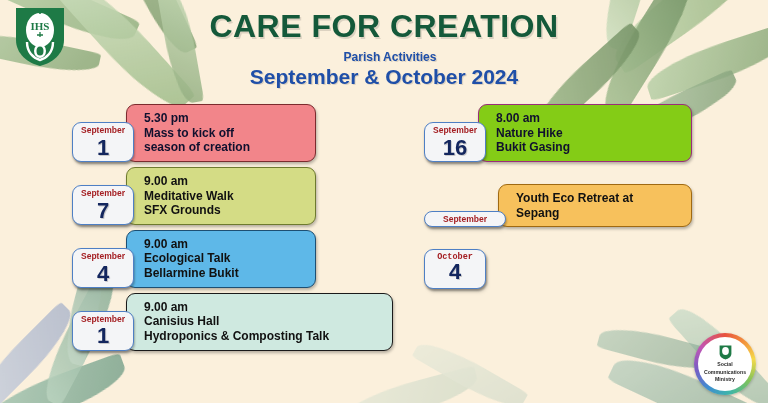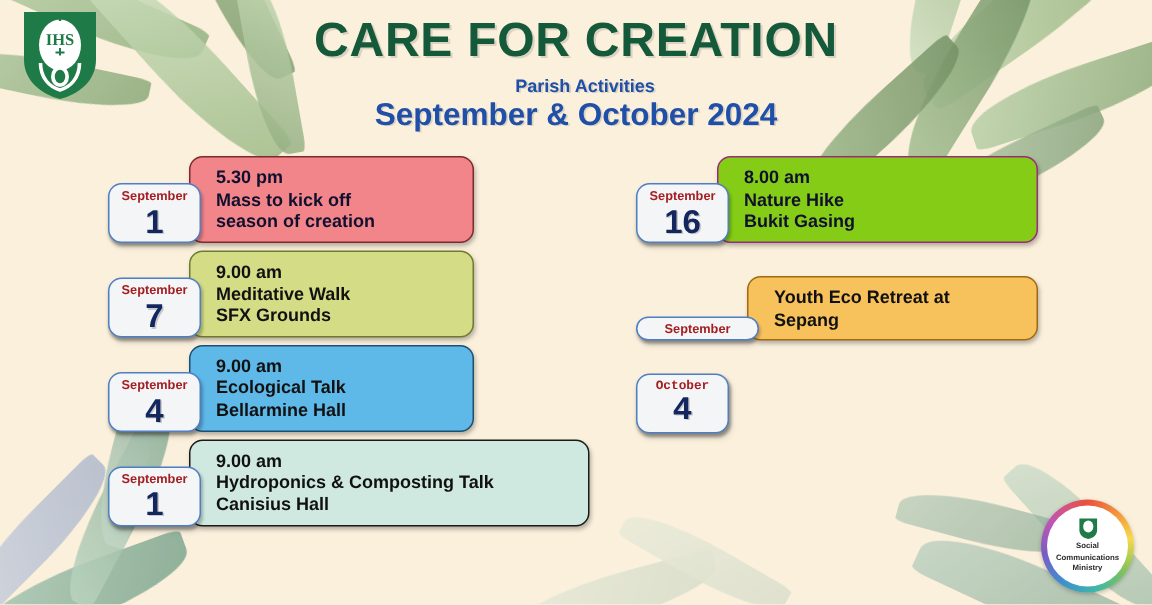--- a/index.html
+++ b/index.html
@@ -289,33 +289,33 @@
     </div>
 
     <div class="event">
       <div class="date-badge">
         <div class="month">September</div>
         <div class="day">4</div>
       </div>
       <div class="event-body c-skyblue">
         <div class="line">9.00 am</div>
         <div class="line">Ecological Talk</div>
-        <div class="line">Bellarmine Hall</div>
+        <div class="line">Bellarmine Bukit</div>
       </div>
     </div>
 
     <div class="event" style="width:345px;">
       <div class="date-badge">
         <div class="month">September</div>
         <div class="day">1</div>
       </div>
       <div class="event-body c-mint">
         <div class="line">9.00 am</div>
+        <div class="line">Canisius Hall</div>
         <div class="line">Hydroponics &amp; Composting Talk</div>
-        <div class="line">Canisius Hall</div>
       </div>
     </div>
 
   </div>
 
   <div class="col col-right">
 
     <div class="event">
       <div class="date-badge">
         <div class="month">September</div>

